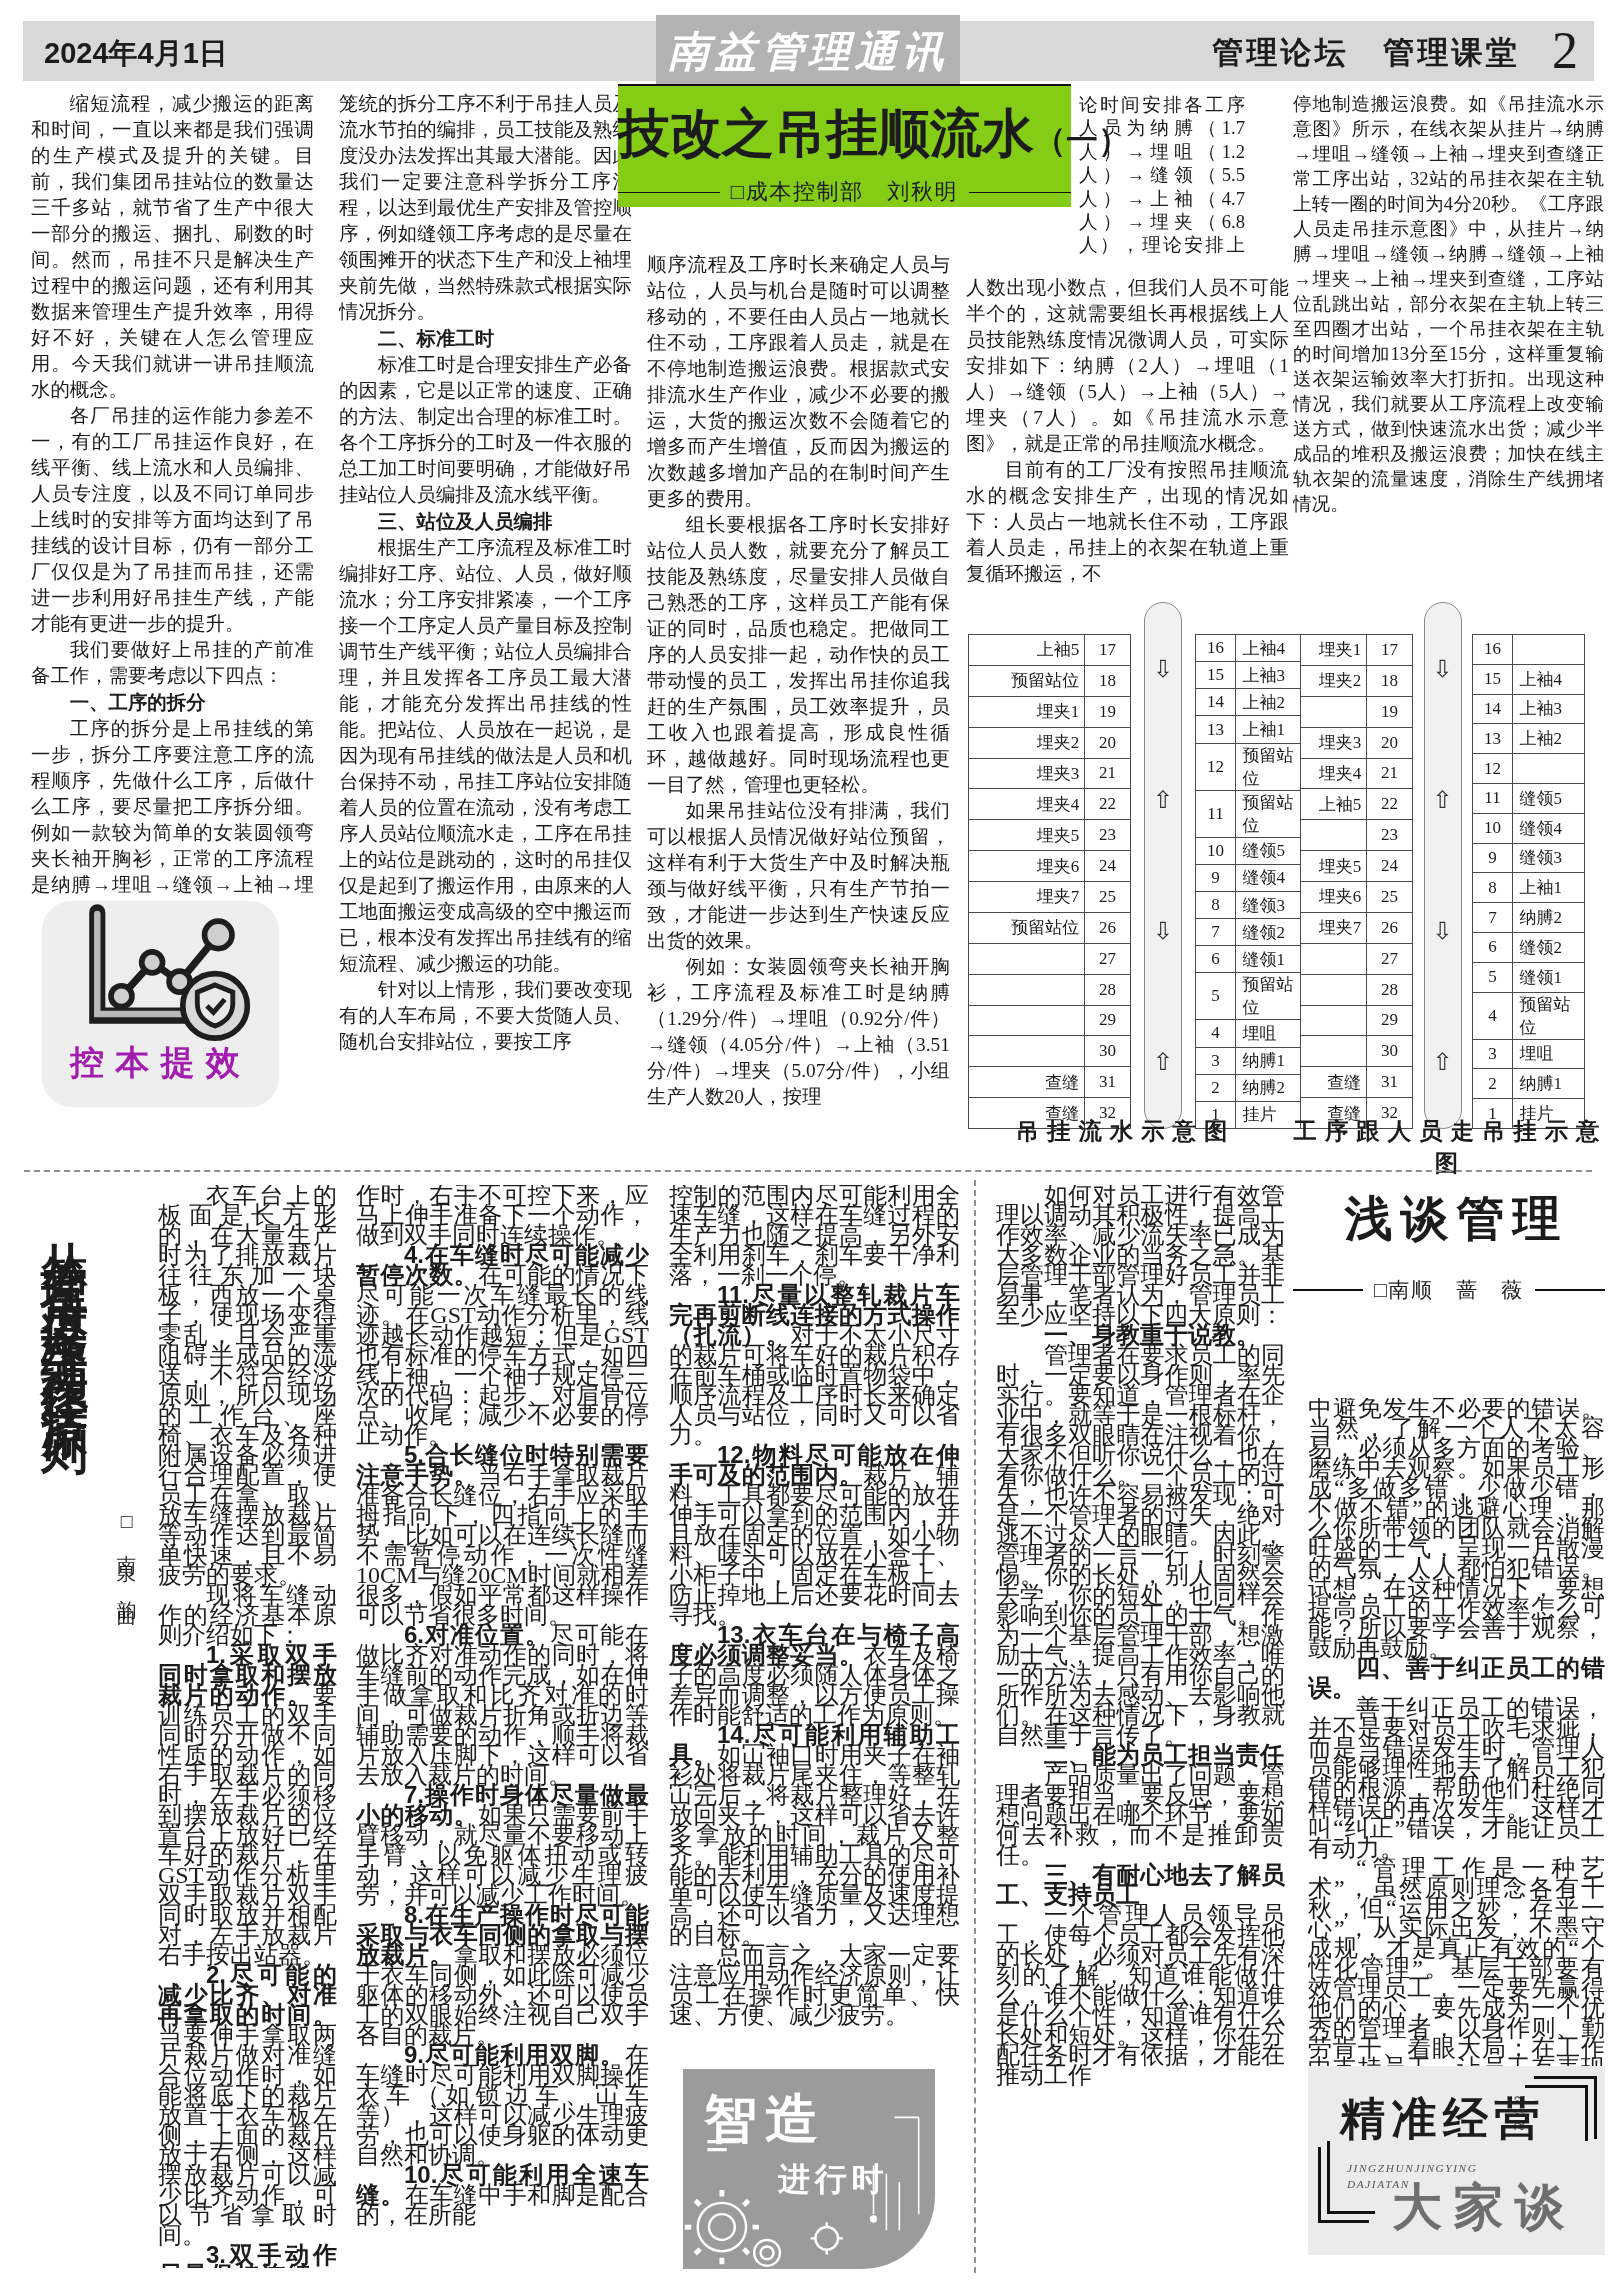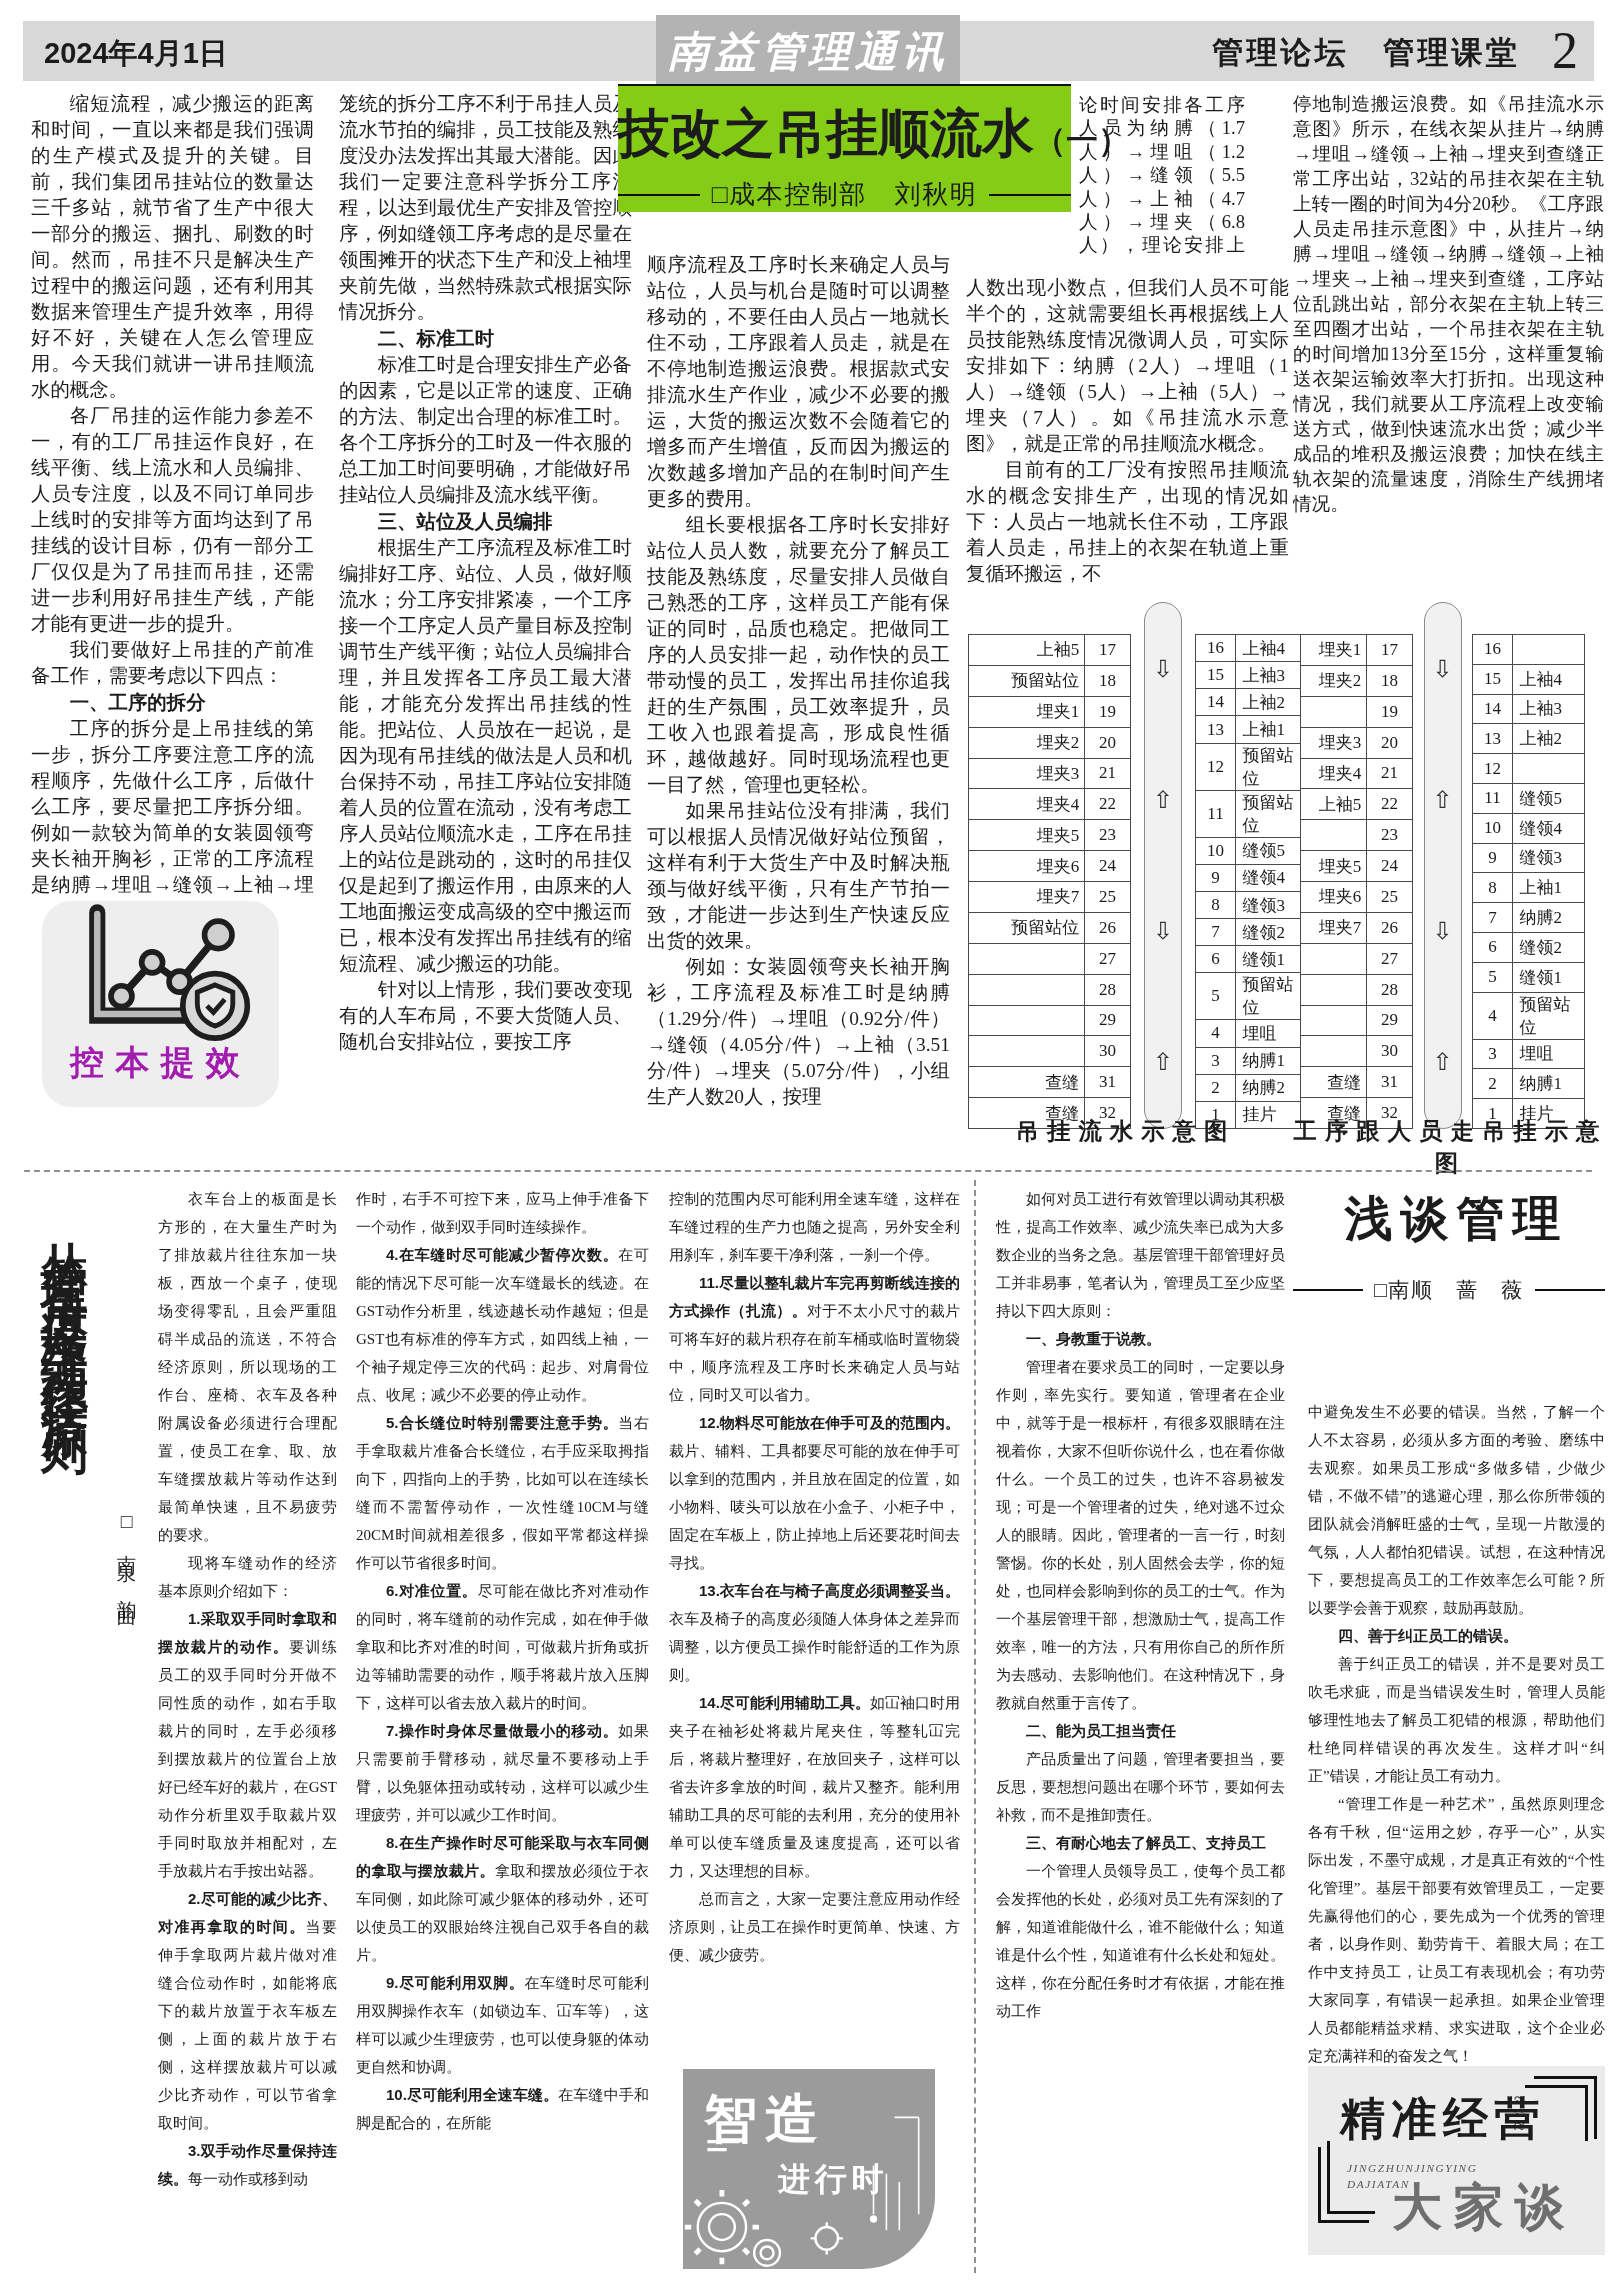--- a/index.html
+++ b/index.html
@@ -14,30 +14,30 @@
             display:flex;align-items:center;justify-content:center;font-size:42px;
             font-weight:bold;font-style:italic;letter-spacing:4.8px;}
   .hdr-right{right:97px;top:32px;font-weight:900;font-size:31px;letter-spacing:3.2px;}
   .hdr-page{right:39px;top:21px;font-size:52px;font-family:"Liberation Serif",serif;}
   
   .col{overflow:hidden;text-align:justify;}
   .col p{margin:0;text-indent:2em;}
   .col p.ni{text-indent:0;}
   .col b{font-family:"Liberation Sans","DejaVu Sans",sans-serif;font-weight:bold;}
   .top-col{font-size:19.4px;line-height:26px;}
-  .bot-col{font-size:15px;line-height:28px;}
+  .bot-col{font-size:24px;line-height:20px;}
   
   .a1-title-block{left:618px;top:84px;width:453px;background:#84cc16;}
   .a1-rule{height:2.4px;background:#111;}
   .a1-title{text-align:center;font-size:52px;font-weight:900;margin:13px 0 8px 0;
             font-family:"Liberation Serif","DejaVu Serif",serif;white-space:nowrap;}
   .a1-title .suffix{font-size:32px;font-weight:bold;}
   .byline-row{display:flex;align-items:center;gap:11.3px;margin-top:4.8px;}
   .byline-row .line{flex:1;height:1.6px;background:#111;}
-  .byline-row .who{font-size:26px;letter-spacing:1.6px;white-space:nowrap;}
+  .byline-row .who{font-size:22px;letter-spacing:1.6px;white-space:nowrap;}
   
   .fig{display:flex;align-items:flex-end;}
   .ptable{border:1.6px solid #4a4a4a;display:flex;flex-direction:column;height:495px;
           background:#fff;box-sizing:border-box;}
   .trow{display:flex;flex:1;border-bottom:1.6px solid #4a4a4a;}
   .trow:last-child{border-bottom:none;}
   .tcell{display:flex;align-items:center;font-size:17px;box-sizing:border-box;}
   .tbl-ln .c0{flex:1;justify-content:flex-end;padding-right:4.8px;border-right:1.6px solid #4a4a4a;}
   .tbl-ln .c1{width:45px;justify-content:center;}
   .tbl-nl .c0{width:40px;justify-content:center;border-right:1.6px solid #4a4a4a;}

